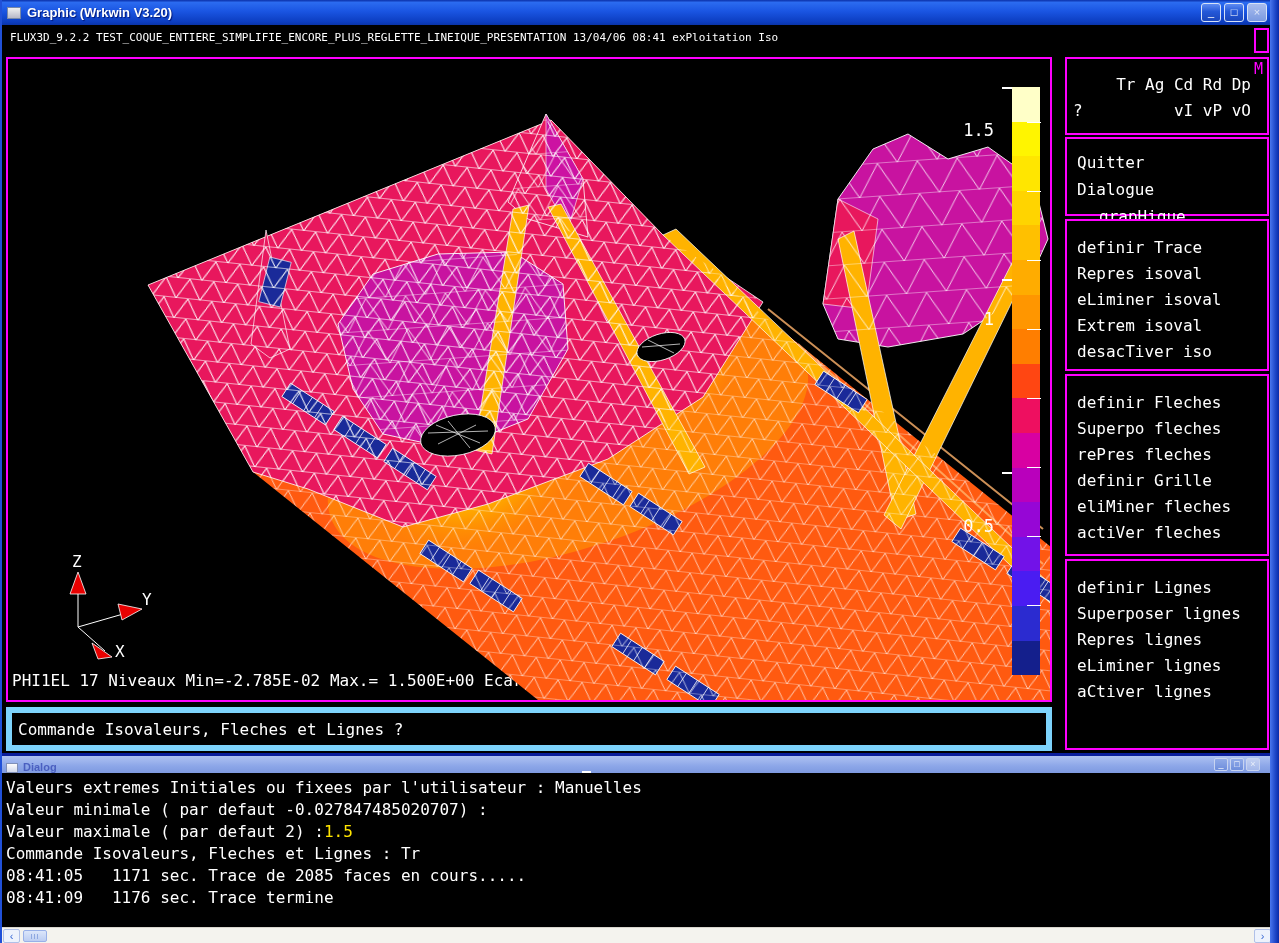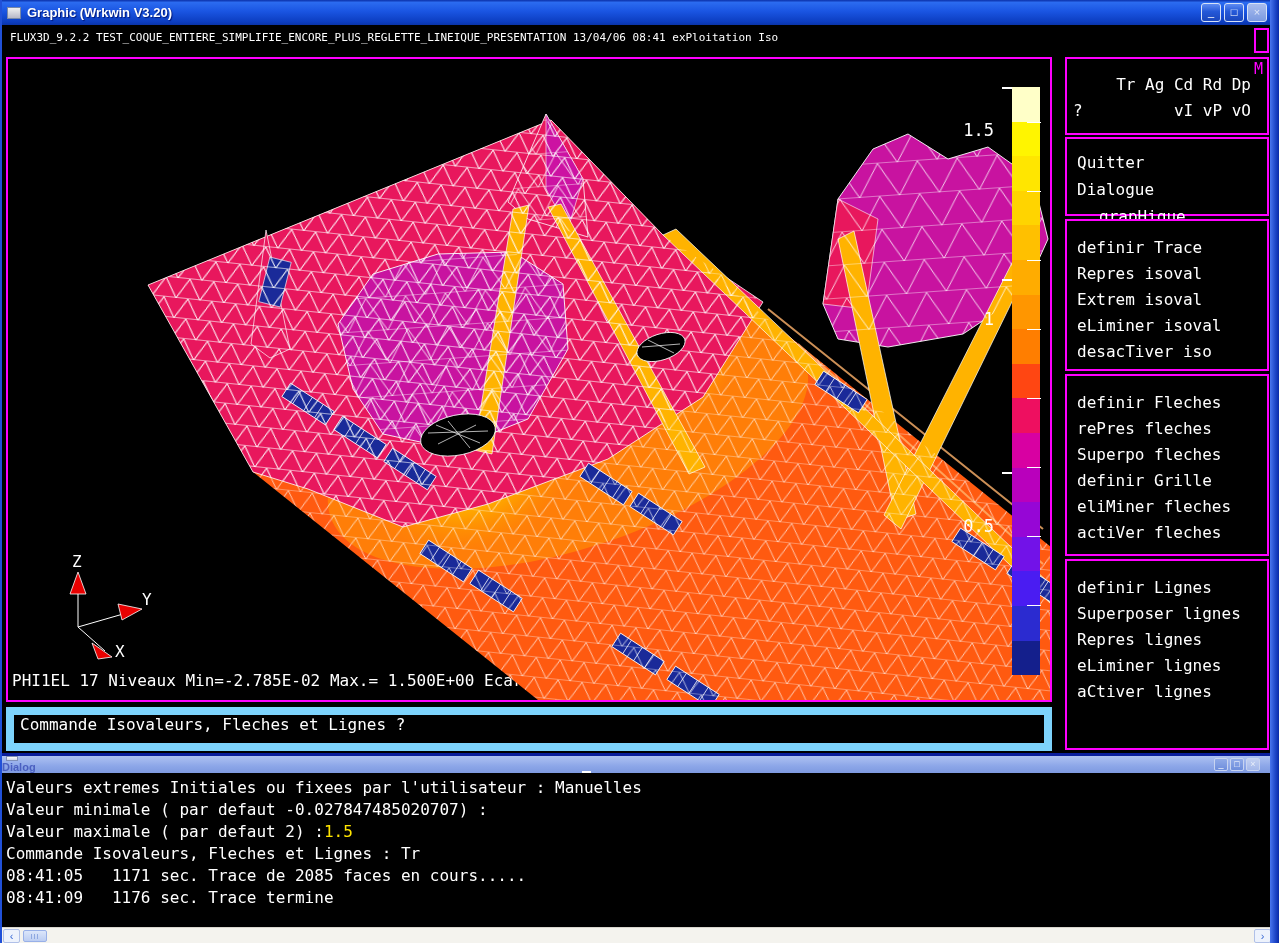--- a/index.html
+++ b/index.html
@@ -41,21 +41,21 @@
   #colorbar { position:absolute; left:1004px; top:28px; width:28px; height:588px; z-index:3;
     display:flex; flex-direction:column; }
   #colorbar .band { flex:1 1 auto; position:relative; }
   .cb-label { position:absolute; left:934px; width:52px; text-align:right; color:#fff;
     font-size:17px; z-index:3; }
   .cb-tick { position:absolute; left:994px; width:10px; height:2px; background:#fff; z-index:4; }
   .cb-sub  { position:absolute; left:1019px; width:14px; height:1px; background:#fff; z-index:4; }
 
   
   #command-box { position:absolute; left:4px; top:707px; width:1046px; height:44px;
-    border:8px solid #7dd3fc; background:#000; display:flex; align-items:flex-start; }
+    border:6px solid #7dd3fc; background:#000; display:flex; align-items:center; }
   #command-box span { color:#fff; font-size:16px; margin-left:6px; white-space:nowrap; }
 
   
   .menu-box { position:absolute; left:1063px; width:204px; border:2px solid #FF00FF;
     background:#000; color:#fff; font-size:16px; }
   #menu-box1 { top:57px;  height:78px; }
   #menu-box2 { top:137px; height:79px; }
   #menu-box3 { top:219px; height:152px; }
   #menu-box4 { top:374px; height:182px; }
   #menu-box5 { top:559px; height:191px; }
@@ -65,21 +65,21 @@
   #menu-box1 .row2 { display:flex; justify-content:space-between; padding:0 16px 0 6px; line-height:26px; }
   #menu-box2 { padding-top:10px; }
   #menu-box2 .line { line-height:27px; padding-left:10px; }
   #menu-box2 .line .sp2 { margin-left:22px; }
   #menu-box3,#menu-box4,#menu-box5 { padding-top:14px; }
 
   
   #dialog { position:absolute; left:0; top:753px; width:1270px; height:190px; z-index:40;
     border-top:3px solid #0A1E9C; background:#000; }
   #dialog-titlebar { height:17px; background:linear-gradient(180deg,#AEC2F2,#8CA6E8 60%,#7E9AE0);
-    display:flex; align-items:flex-start; position:relative;flex-direction:column; }
+    display:flex; align-items:flex-end; position:relative; }
   #dialog-titlebar .appicon { width:12px; height:10px; margin:0 5px 0 4px;
     background:linear-gradient(180deg,#FCFCFC,#D0D8EC); border:1px solid #8090B8; }
   #dialog-titlebar .title { color:#4A5FC0; font-family:"Liberation Sans",sans-serif;
     font-weight:bold; font-size:11px; }
   .dwinbtns { position:absolute; right:12px; top:2px; display:flex; gap:2px; }
   .dwinbtn { width:14px; height:13px; border-radius:2px; border:1px solid #C8D4F0;
     background:linear-gradient(180deg,#90AAE8,#6E8EDC); color:#fff;
     font-family:"Liberation Sans",sans-serif; font-size:9px; line-height:11px; text-align:center; }
   .dwinbtn.close { background:linear-gradient(180deg,#C2D0F2,#A4B8EA); color:#E8EEFA; }
   #dialog-console { height:154px; background:#000; padding:4px 0 0 4px; position:relative; }
@@ -268,30 +268,30 @@
   <div class="line">
     <span>Dialogue</span>
     <span class="sp2">grapHique</span>
   </div>
 </div>
 
 <div id="menu-box3" class="menu-box">
 
 <div class="menu-item">definir Trace</div>
     <div class="menu-item">Repres isoval</div>
+    <div class="menu-item">eLiminer isoval</div>
     <div class="menu-item">Extrem isoval</div>
-    <div class="menu-item">eLiminer isoval</div>
     <div class="menu-item">desacTiver iso</div>
   </div>
 
 <div id="menu-box4" class="menu-box">
 
 <div class="menu-item">definir Fleches</div>
+    <div class="menu-item">Superpo fleches</div>
     <div class="menu-item">rePres fleches</div>
-    <div class="menu-item">Superpo fleches</div>
     <div class="menu-item">definir Grille</div>
     <div class="menu-item">eliMiner fleches</div>
     <div class="menu-item">actiVer fleches</div>
   </div>
 
 <div id="menu-box5" class="menu-box">
 
 <div class="menu-item">definir Lignes</div>
     <div class="menu-item">Superposer lignes</div>
     <div class="menu-item">Repres lignes</div>

